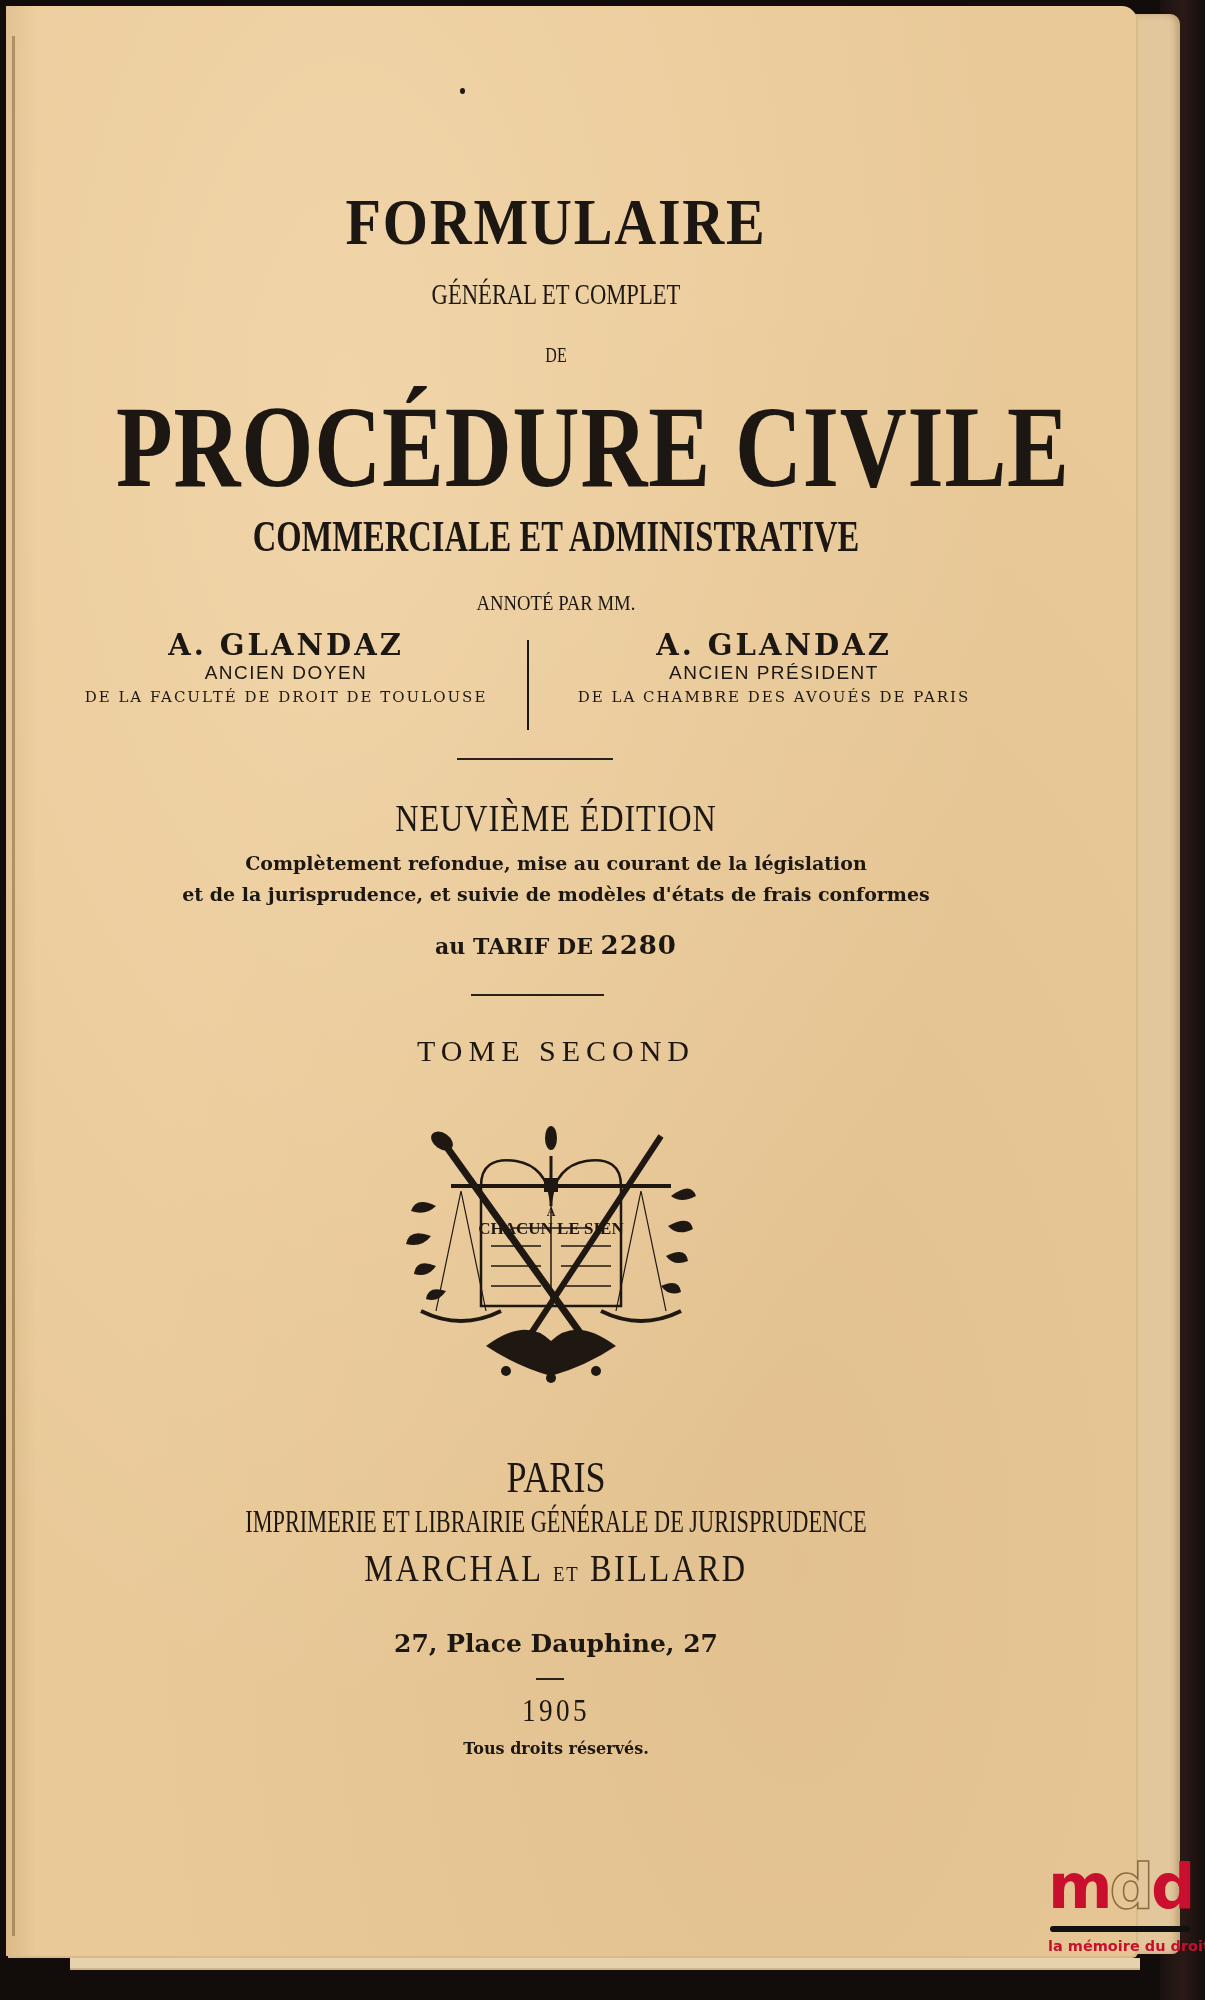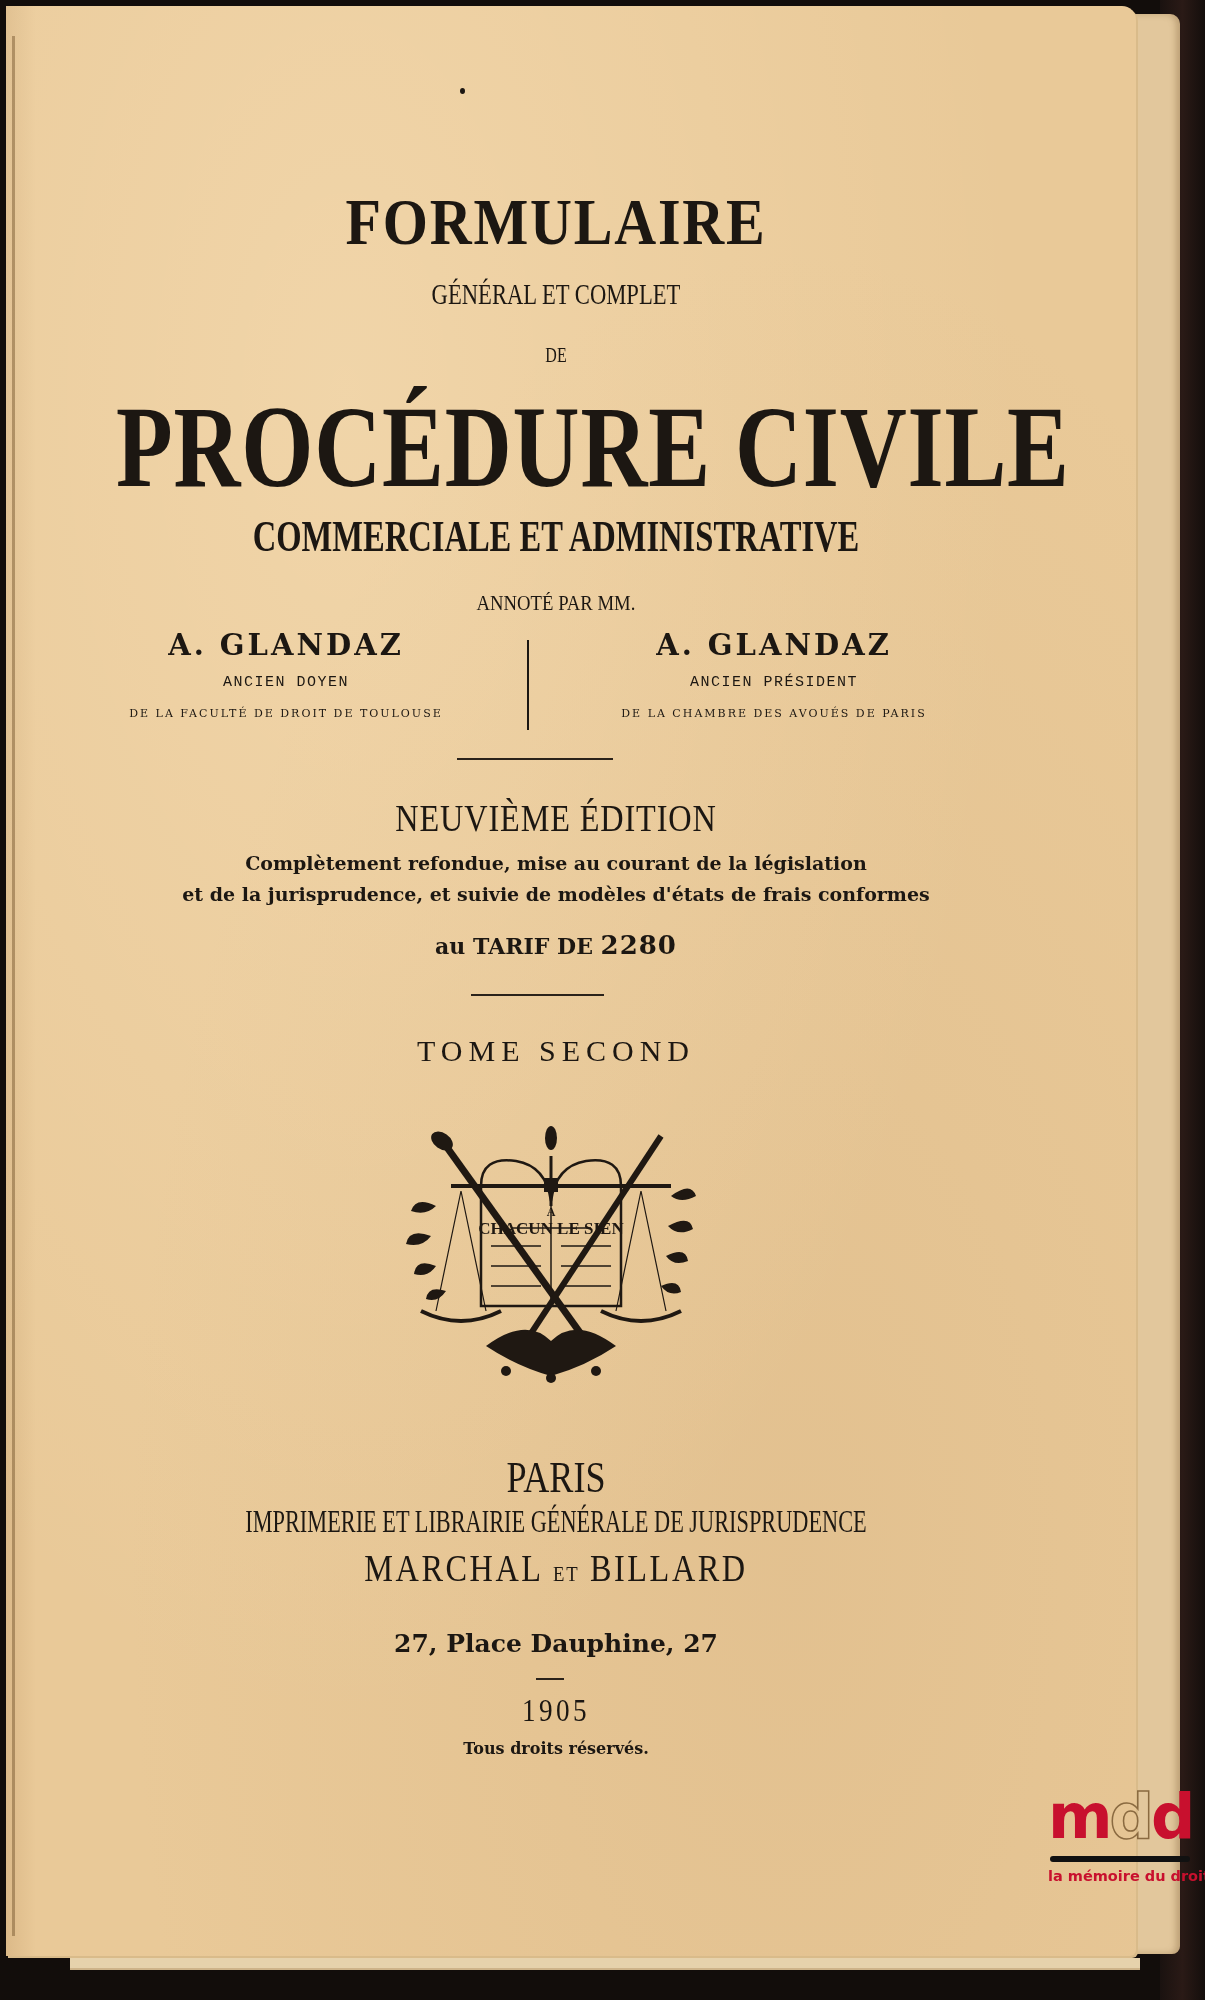--- a/index.html
+++ b/index.html
@@ -49,22 +49,22 @@
   .sub-de { top:338px; font-size:20px; transform:scaleX(0.8); }
   .title-procedure { top:378px; font-size:116px; font-weight:bold; letter-spacing:1px; transform:scaleX(0.80); line-height:1.1; }
   .sub-commerciale { top:505px; font-size:44px; transform:scaleX(0.74); font-weight:bold; }
   .annote { top:584px; font-size:22px; transform:scaleX(0.85); }
 
   .authors { position:absolute; top:622px; left:60px; width:930px; height:110px; }
   .author { position:absolute; top:0; width:440px; text-align:center; }
   .author.left { left:0; }
   .author.right { left:488px; }
   .author-name { font-family:"DejaVu Serif", serif; font-weight:bold; font-size:29px; letter-spacing:3px; display:block; }
-  .author-role { font-family:Liberation Mono, monospace; font-size:15px; letter-spacing:1.5px; display:block; margin-top:12px; }
-  .author-aff { font-family:"DejaVu Serif", serif; font-size:11px; letter-spacing:2px; display:block; margin-top:16px; }
+  .author-role { font-family:Liberation Sans, sans-serif; font-size:19px; letter-spacing:1.5px; display:block; }
+  .author-aff { font-family:"DejaVu Serif", serif; font-size:15px; letter-spacing:2px; display:block; margin-top:4px; }
   .author-divider { position:absolute; left:461px; top:12px; width:2px; height:90px; background:#1c1712; }
 
   .rule { position:absolute; height:2px; background:#2a221a; }
   .rule1 { left:451px; top:752px; width:156px; }
   .rule2 { left:465px; top:988px; width:133px; }
 
   .edition { top:790px; font-size:38px; transform:scaleX(0.85); letter-spacing:1px; }
   .desc1 { top:846px; font-size:19px; }
   .desc2 { top:877px; font-size:19px; }
   .tarif { top:924px; font-size:22px; }
@@ -76,21 +76,21 @@
   .paris { top:1446px; font-size:44px; transform:scaleX(0.82); }
   .imprimerie { top:1498px; font-size:31px; transform:scaleX(0.72); }
   .marchal { top:1540px; font-size:38px; letter-spacing:3px; transform:scaleX(0.85); }
   .marchal .et { font-size:22px; letter-spacing:2px; }
   .imprimeurs { top:1592px; font-size:15.5px; letter-spacing:1.5px; }
   .address { top:1623px; font-size:25px; }
   .dash { position:absolute; left:530px; top:1672px; width:28px; height:2px; background:#2a221a; }
   .year { top:1686px; font-size:32px; letter-spacing:4px; transform:scaleX(0.85); }
   .rights { top:1733px; font-size:16px; }
 
-  .logo { position:absolute; left:1040px; top:1786px; width:165px; height:112px; }
+  .logo { position:absolute; left:1040px; top:1856px; width:165px; height:112px; }
   .logo-mdd { position:absolute; left:8px; top:0; font-family:"DejaVu Sans", sans-serif; font-size:62px; font-weight:bold; color:#c8102e; letter-spacing:-3px; line-height:1; }
   .logo-mdd .o { color:transparent; -webkit-text-stroke:1.5px #8a6a40; }
   .logo-bar { position:absolute; left:10px; top:70px; width:140px; height:6px; background:#111; border-radius:3px; }
   .logo-tag { position:absolute; left:8px; top:82px; font-family:"DejaVu Sans", sans-serif; font-size:14.5px; font-weight:bold; color:#c8102e; white-space:nowrap; }
 </style>
 </head>
 <body>
 
 <div class="backdrop-right"></div>
 <div class="page-under"></div>

